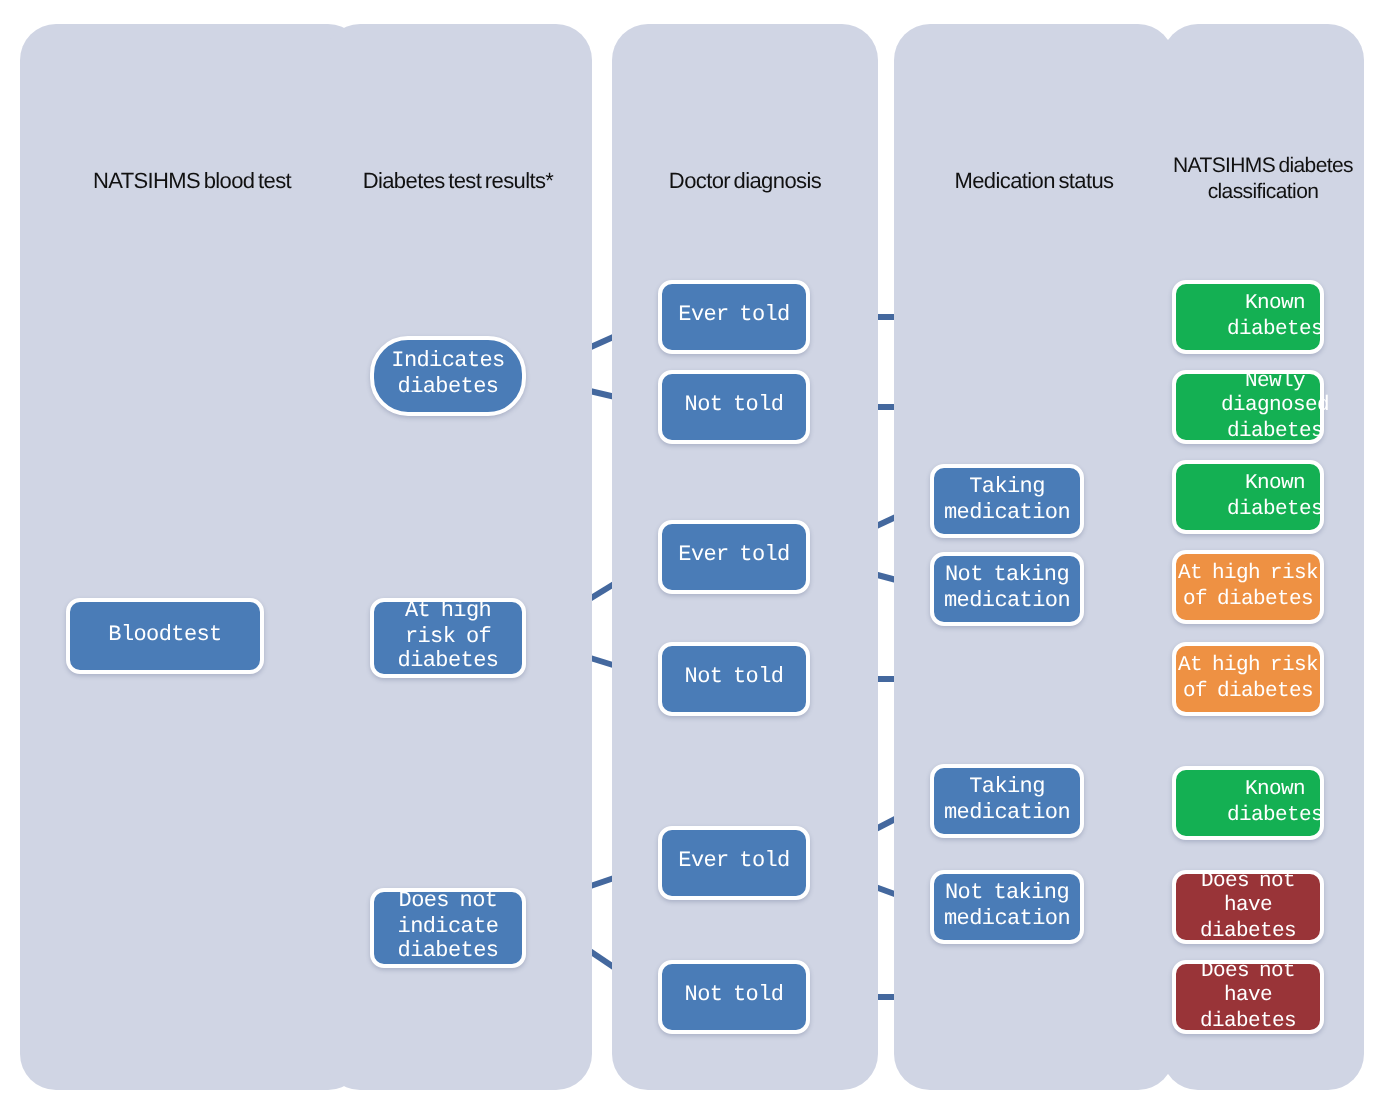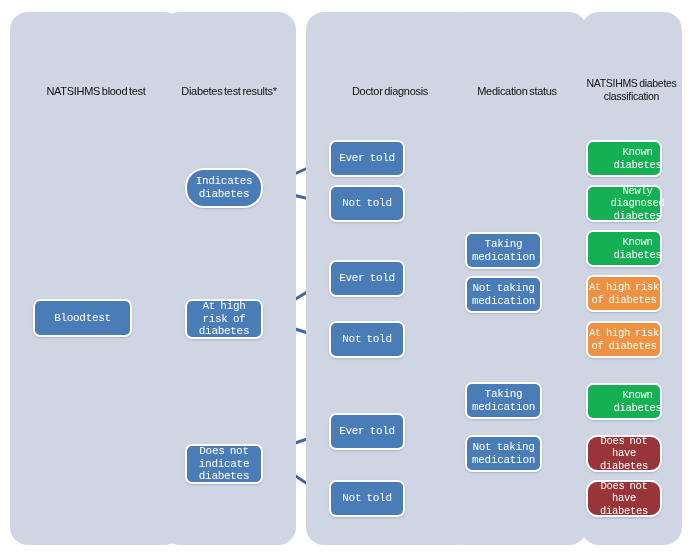--- a/index.html
+++ b/index.html
@@ -45,21 +45,21 @@
     letter-spacing:-0.3px;
     word-spacing:-1px;
     padding:0 1px;
     box-shadow:0 1px 2px rgba(60,70,110,0.25);
     font-family:Liberation Mono, monospace;
   }
   .n-classification{font-size:10.5px;}
   .c-blue{background:var(--node_blue);}
   .c-green{background:var(--node_green);padding-left:28px;}
   .c-orange{background:var(--node_orange);}
-  .c-red{background:var(--node_red);border-radius:11px;}
+  .c-red{background:var(--node_red);}
 </style>
 </head>
 <body>
 
 <div id="canvas" style="--page_bg: #FFFFFF; --column_bg: #D0D5E4; --node_blue: #4A7CB7; --node_green: #14B053; --node_orange: #EE9143; --node_red: #993438; --connector: #44689E; --node_border: #FFFFFF; --header_text: #111111; --node_text: #FFFFFF;">
   <svg id="edge-layer" width="694" height="558">
       <line x1="112" y1="318" x2="185" y2="188" stroke="#44689E" stroke-width="3"></line>
       <line x1="112" y1="318" x2="185" y2="319" stroke="#44689E" stroke-width="3"></line>
       <line x1="112" y1="318" x2="185" y2="454" stroke="#44689E" stroke-width="3"></line>
       <line x1="263" y1="188" x2="329" y2="158.5" stroke="#44689E" stroke-width="3"></line>
@@ -80,21 +80,21 @@
       <line x1="405" y1="498.5" x2="586" y2="498.5" stroke="#44689E" stroke-width="3"></line>
       <line x1="542" y1="400.5" x2="586" y2="401.5" stroke="#44689E" stroke-width="3"></line>
       <line x1="542" y1="453.5" x2="586" y2="453.5" stroke="#44689E" stroke-width="3"></line>
     </svg>
 <div class="column col-blood-test" style="left: 10px; top: 12px; width: 172px; height: 533px;">
       <div class="col-header">NATSIHMS blood test</div>
     </div>
     <div class="column col-test-results" style="left: 162px; top: 12px; width: 134px; height: 533px;">
       <div class="col-header">Diabetes test results*</div>
     </div>
-    <div class="column col-doctor-diagnosis" style="left: 306px; top: 12px; width: 133px; height: 533px; padding-left: 35px;">
+    <div class="column col-doctor-diagnosis" style="left: 306px; top: 12px; width: 133px; height: 533px;">
       <div class="col-header">Doctor diagnosis</div>
     </div>
     <div class="column col-medication-status" style="left: 447px; top: 12px; width: 140px; height: 533px;">
       <div class="col-header">Medication status</div>
     </div>
     <div class="column col-classification" style="left: 581px; top: 12px; width: 101px; height: 533px;">
       <div class="col-header">NATSIHMS diabetes classification</div>
     </div>
     <div class="node c-blue n-blood-test" style="left: 33px; top: 299px; width: 99px; height: 38px;">Bloodtest</div>
     <div class="node c-blue n-test-results" style="left: 185px; top: 168px; width: 78px; height: 40px; border-radius: 19px;">Indicates diabetes</div>

